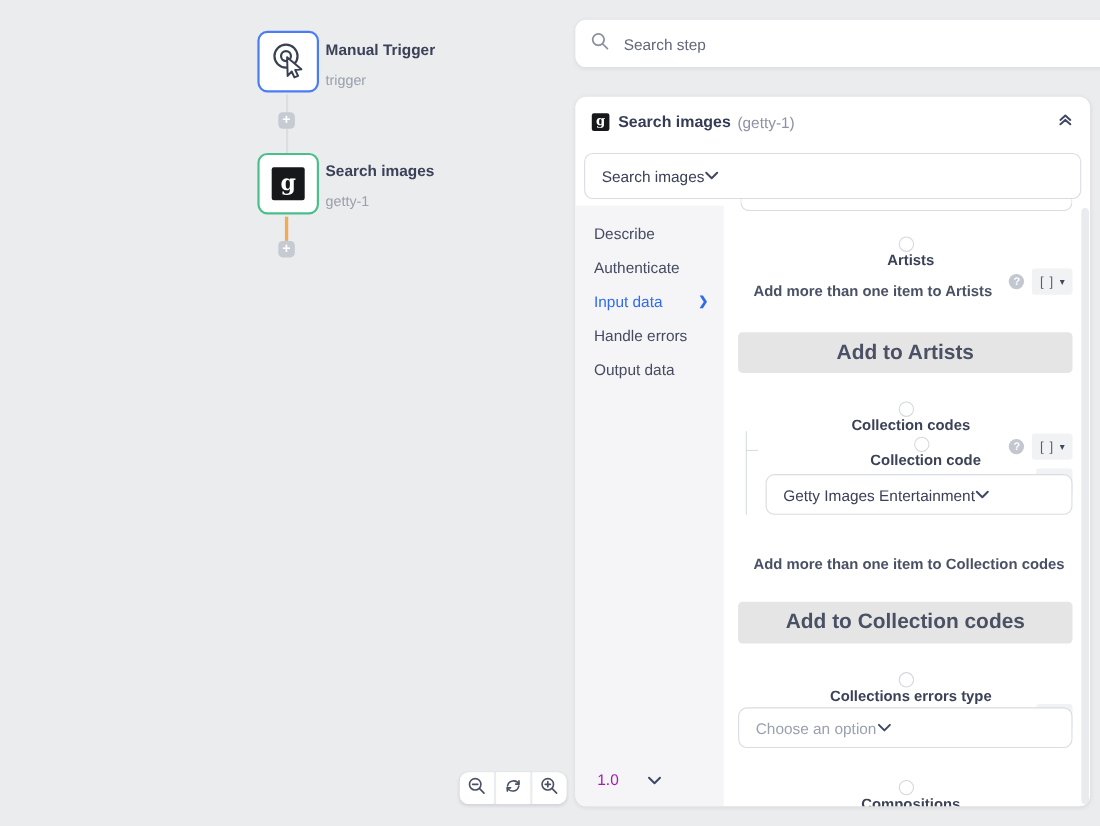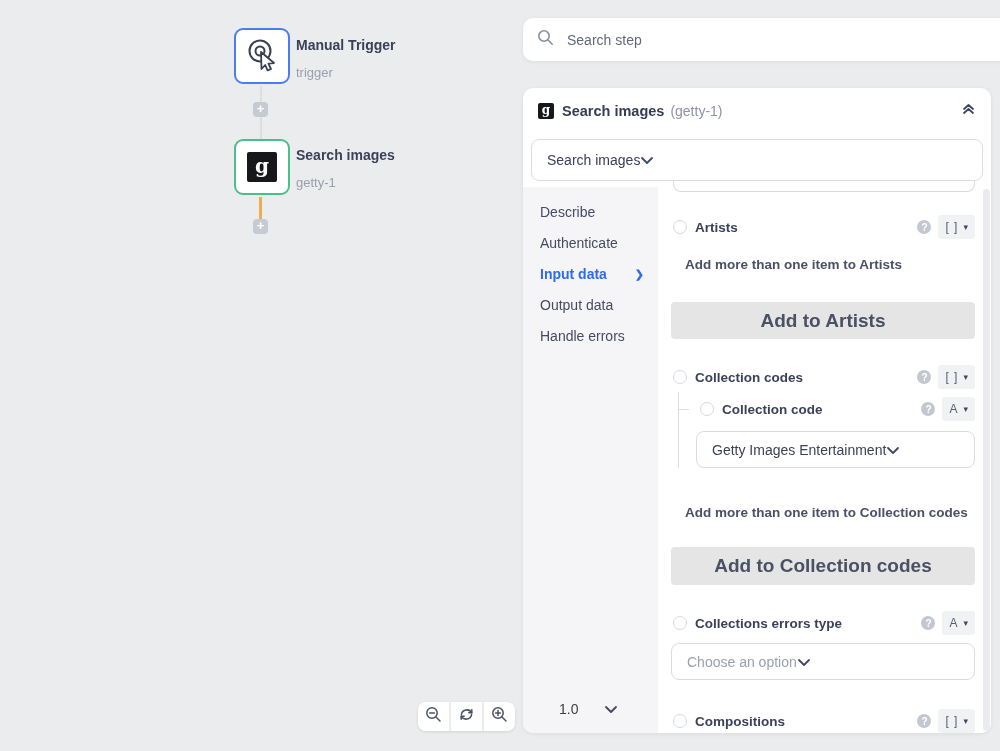--- a/index.html
+++ b/index.html
@@ -65,36 +65,36 @@
                     stroke-linecap:round; stroke-linejoin:round; }
   .action-select { left:8px; top:51px; width:452px; height:42px; }
 
   .panel-body { position:absolute; left:0; top:99px; width:468px; height:546px; display:flex; }
 
   
   .tabs-col { width:135px; background:#f5f5f7; position:relative; padding-top:10px; }
   .tabs { list-style:none; }
   .tabs li { height:31px; line-height:31px; padding:0 14px 0 17px; font-size:14px; color:#454c61;
              display:flex; align-items:center; cursor:pointer;text-align:center; }
-  .tabs li.active { color:#2e6bf0; font-weight:700; }
+  .tabs li.active { color:#2e6bf0; font-weight:400; }
   .tab-arrow { margin-left:auto; font-size:11px; font-weight:700; color:#2e6bf0; }
   .tab-arrow::before { content:'\276F'; }
   .version-row { position:absolute; left:0; bottom:16px; width:100%; display:flex; align-items:center; }
-  .version-text { margin-left:36px; font-size:14px; color:#404040; }
+  .version-text { margin-left:20px; font-size:14px; color:#a21caf; }
   .version-chevron { margin-left:26px; display:flex; cursor:pointer; }
   .version-chevron svg { stroke:#3f4763; fill:none; stroke-width:1.8; stroke-linecap:round; stroke-linejoin:round; }
 
   
   .content-col { position:relative; flex:1; background:#fff; }
   .content-scrollbar { position:absolute; right:1px; top:2px; bottom:2px; width:7px;
                        background:#e9ebee; border-radius:4px; }
   .partial-field { position:absolute; left:15px; width:302px; top:-6px; height:11px;
                    border:1px solid #d9dce1; border-top:0; border-radius:0 0 8px 8px; background:#fff; }
 
-  .field-row { position:absolute; left:15px; width:302px; height:24px; display:flex; align-items:center; }
+  .field-row { position:absolute; left:15px; width:302px; height:24px; display:flex; align-items:center;flex-direction:column; }
   .radio { width:14px; height:14px; border:1.5px solid #d4d8de; border-radius:50%; background:#fff;
            flex:0 0 auto; cursor:pointer; }
   .field-label { font-size:13.5px; font-weight:700; color:#3b4157; margin-left:8px; }
   .row-right { margin-left:auto; display:flex; align-items:center; gap:7px; }
   .help-icon { width:14px; height:14px; border-radius:50%; background:#c3c7cf; color:#fff;
                font-size:10px; font-weight:700; display:flex; align-items:center; justify-content:center;
                cursor:pointer; }
   .help-icon::before { content:'?'; }
   .type-chip { background:#f1f2f4; border-radius:3px; height:24px; padding:0 7px;
                display:flex; align-items:center; gap:5px; cursor:pointer; }
@@ -220,24 +220,24 @@
             <span>Describe</span>
             </li>
           <li>
             <span>Authenticate</span>
             </li>
           <li class="active">
             <span>Input data</span>
             <span class="tab-arrow"></span>
             </li>
           <li>
+            <span>Handle errors</span>
+            </li>
+          <li>
             <span>Output data</span>
-            </li>
-          <li>
-            <span>Handle errors</span>
             </li>
         </ul>
         <div class="version-row">
           <span class="version-text">1.0</span>
           <span class="version-chevron">
             <svg width="14" height="9" viewBox="0 0 14 9">
                 <polyline points="2,2 7,7 12,2" fill="none"></polyline>
               </svg>
           </span>
         </div>

